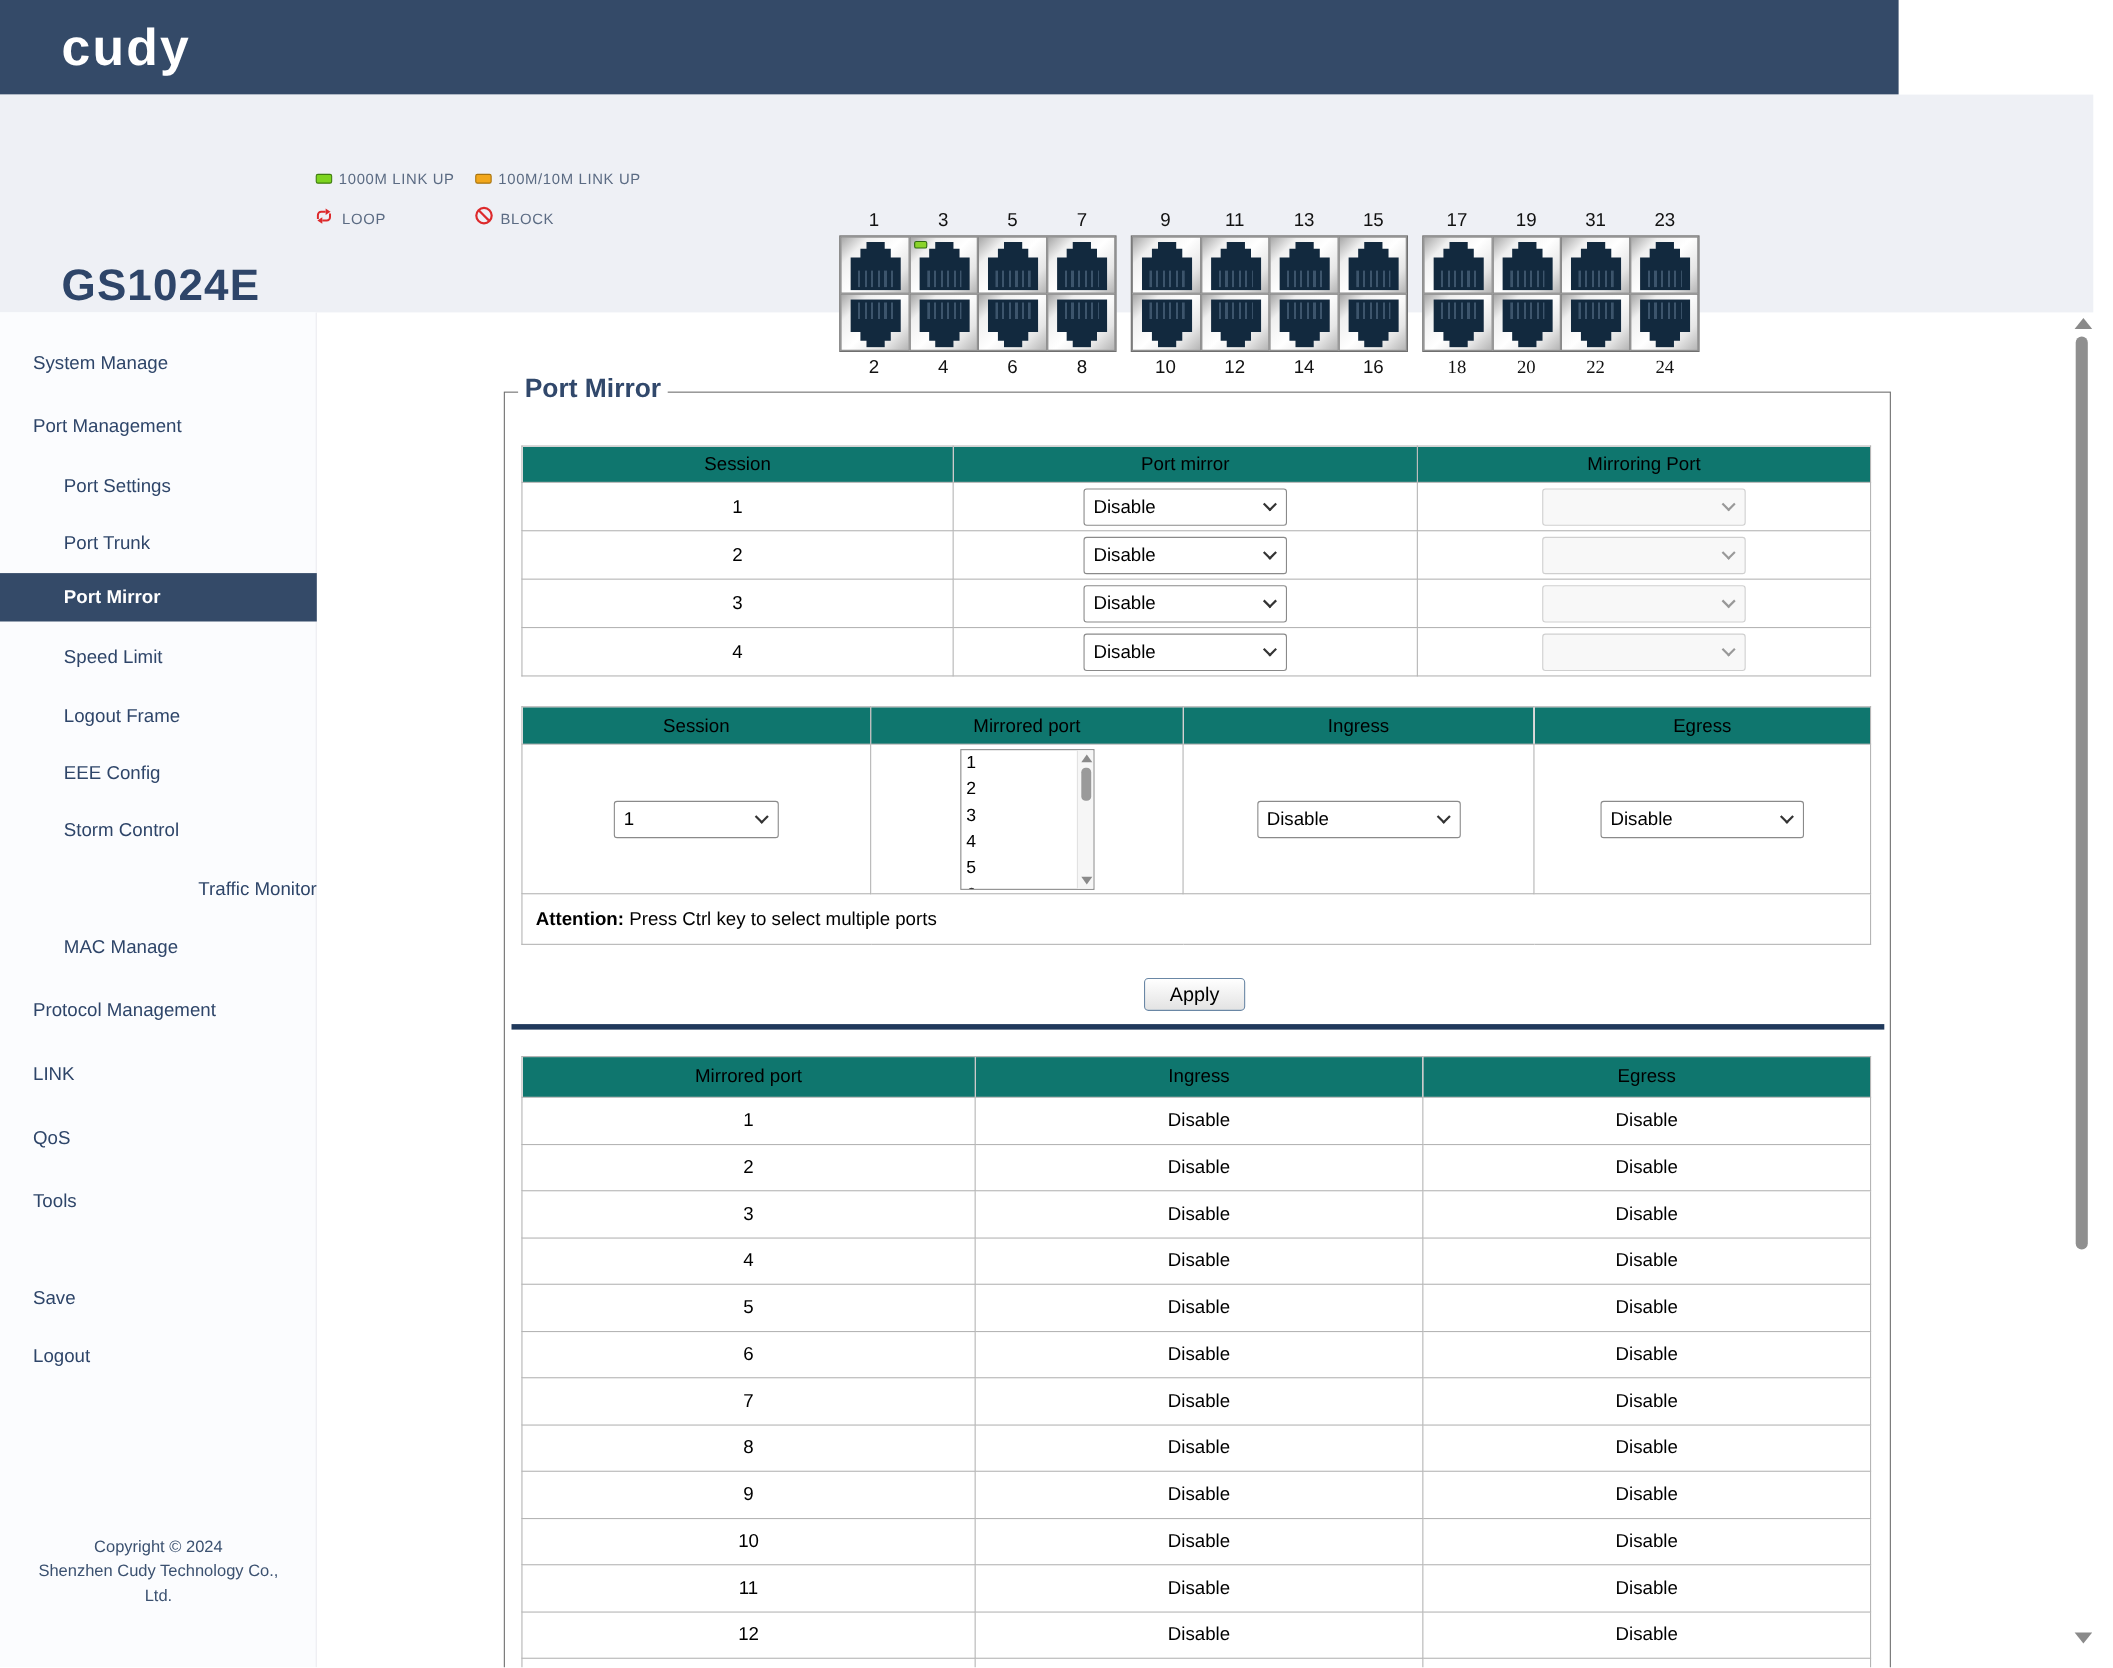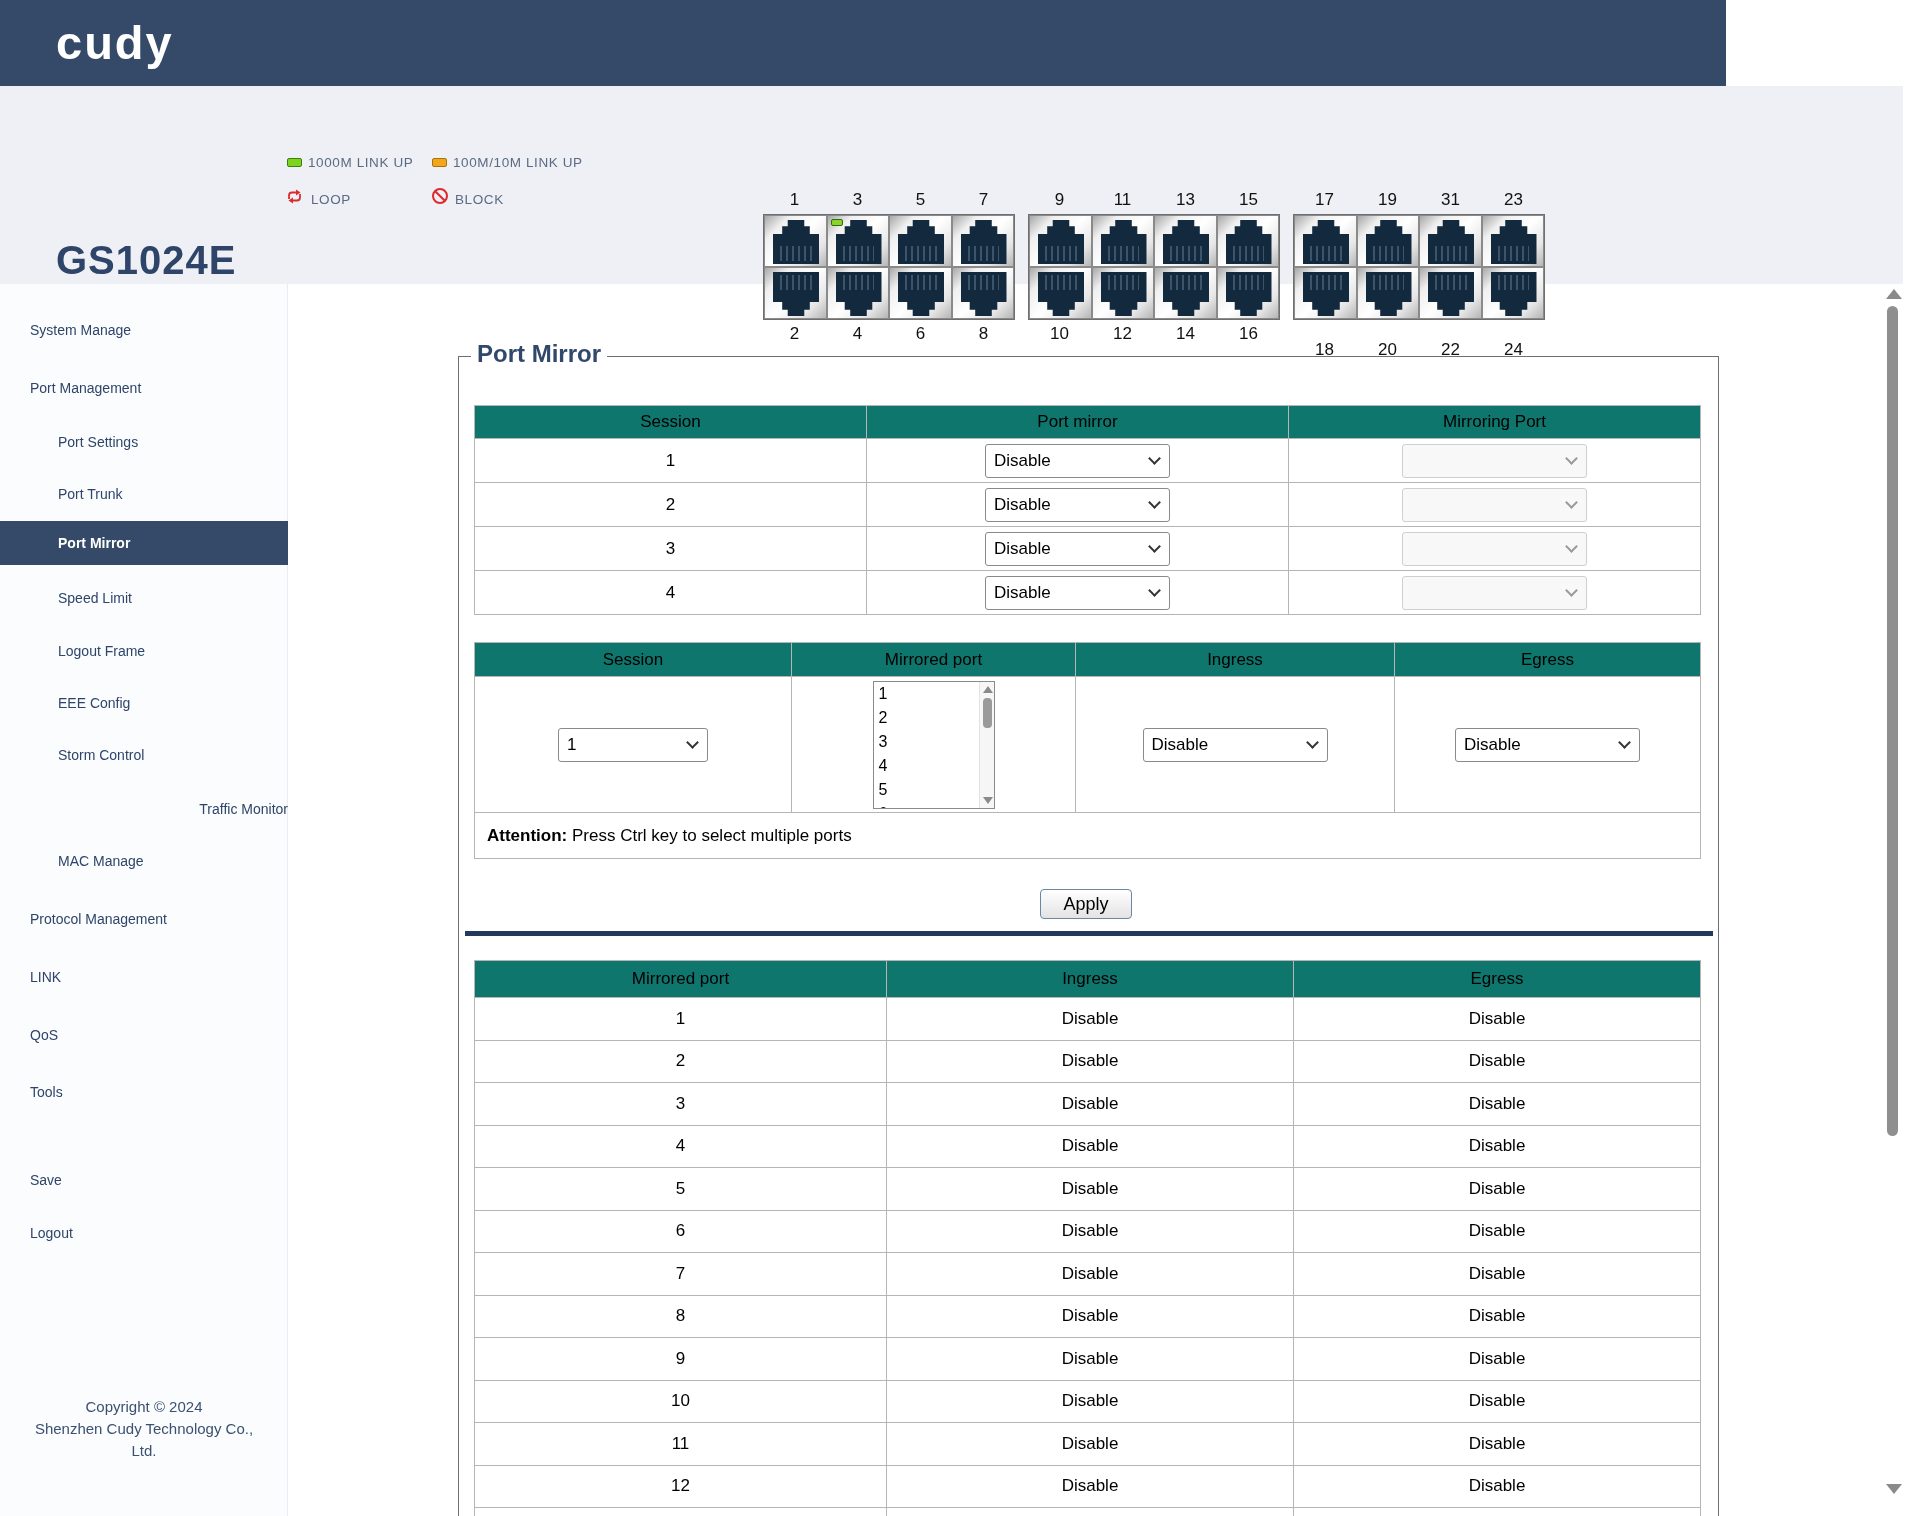--- a/index.html
+++ b/index.html
@@ -39,21 +39,21 @@
           background:repeating-linear-gradient(90deg, rgba(95,120,145,0.55) 0 2px, transparent 2px 6px); }
   .up .pins { bottom:3px; }
   .down .pins { top:3px; }
   .led { position:absolute; left:3px; top:3px; width:12px; height:7px; border-radius:2px;
          background:#8ad32a; border:1px solid #2f6b10; z-index:2; }
 
   
   #sidebar { position:absolute; left:0; top:284px; width:288px; height:1232px;
              background:#fbfcfe; border-right:1px solid #ececf0; }
   .nav-item { position:absolute; left:0; width:288px; height:44px; line-height:44px;
-              font-size:14px; color:#2e4569; cursor:pointer; }
+              font-size:17px; color:#2e4569; cursor:pointer; }
   .nav-top { padding-left:30px; }
   .nav-sub { padding-left:58px; }
   .nav-active { background:#344a68; color:#ffffff; font-weight:bold; }
   #copyright { position:absolute; left:0; top:1112px; width:288px; text-align:center;
                font-size:15px; line-height:22px; color:#3b5170; }
 
   
   #fieldset-box { position:absolute; left:458px; top:356px; width:1261px; height:1200px;
                   border:1px solid #6f6f6f; background:#ffffff; }
   #fieldset-legend { position:absolute; left:12px; top:-17px; background:#ffffff; padding:0 6px;
@@ -322,21 +322,21 @@
                 <div class="pins"></div>
               </div>
             </div>
           <div class="pcell">
               <div class="rj45 down">
                 <div class="pins"></div>
               </div>
             </div>
         </div>
       </div>
-      <div class="pnum-row" style="padding-top:20px;">
+      <div class="pnum-row" style="padding-top:4px;font-family:Liberation Serif, serif;">
         <span>18</span>
         <span>20</span>
         <span>22</span>
         <span>24</span>
       </div>
     </div>
   </div>
 
   <div id="sidebar">
     <div class="nav-item nav-top" style="top:24px;">System Manage</div>

